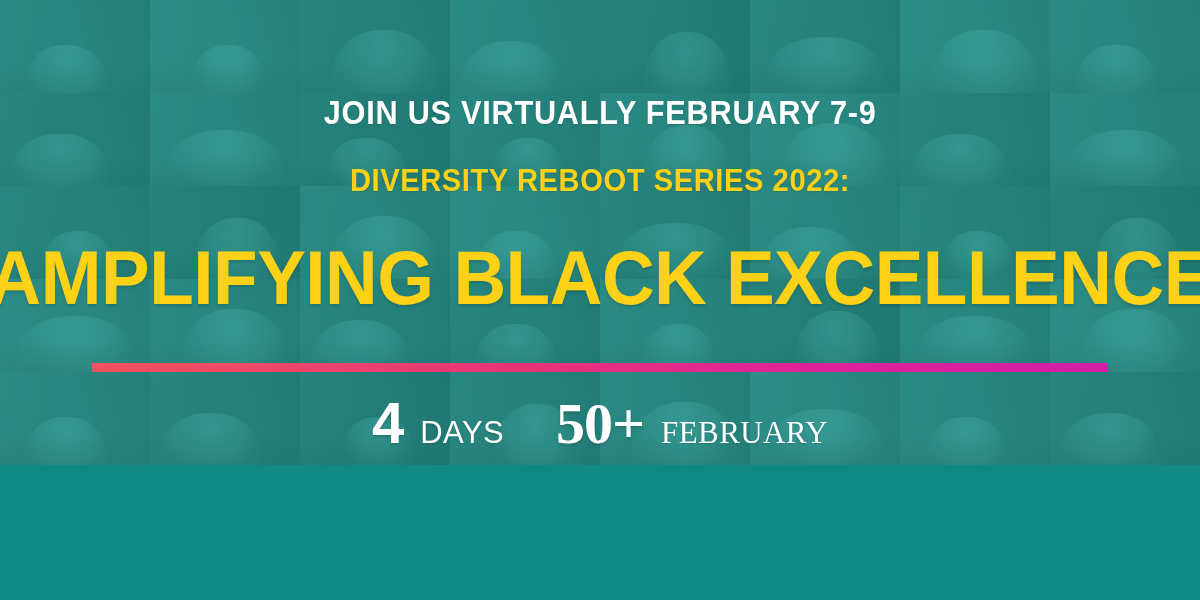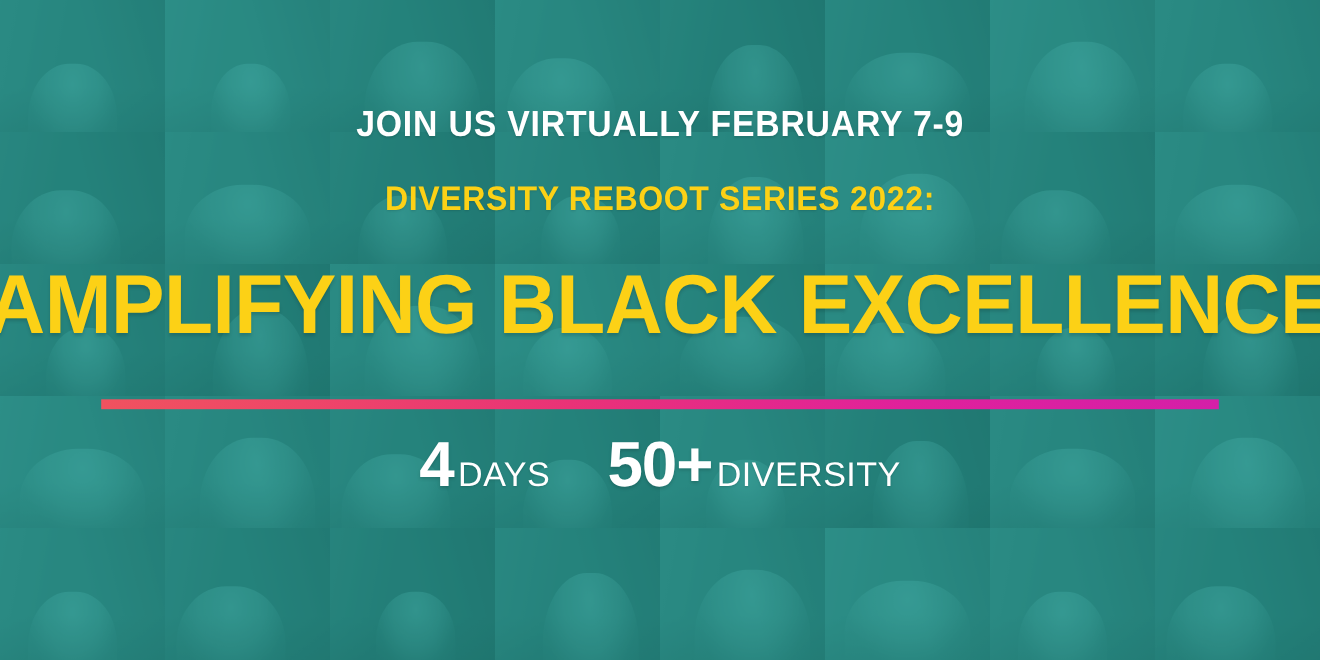--- a/index.html
+++ b/index.html
@@ -10,21 +10,21 @@
   body {
     width: 1200px;
     height: 600px;
     overflow: hidden;
     font-family: "Liberation Sans", sans-serif;
   }
 
   #banner {
     position: relative;
     width: 1200px;
-    height: 600px;
+    height: 465px;
     overflow: hidden;
     background: #1a9d94;
   }
 
   
   #bg-collage {
     position: absolute;
     inset: 0;
     display: grid;
     grid-template-columns: repeat(8, 1fr);
@@ -152,31 +152,31 @@
     display: flex;
     align-items: baseline;
     justify-content: center;
     white-space: nowrap;
     color: #ffffff;
   }
   .stat {
     display: flex;
     align-items: baseline;
   }
-  .stat + .stat { margin-left: 52px; }
+  .stat + .stat { margin-left: 52px; font-family: Liberation Serif, serif; }
 
   .stat-number {
     font-size: 58px;
     font-weight: 700;
     line-height: 1;
     letter-spacing: -1px;
     text-shadow: 0 2px 3px rgba(0,0,0,0.16);
   }
   .stat-label {
-    margin-left: 4px;
+    margin-left: 17px;
     font-size: 31px;
     font-weight: 400;
     line-height: 1;
     letter-spacing: 0.4px;
     text-shadow: 0 1px 2px rgba(0,0,0,0.14);
   }
 </style>
 </head>
 <body>
 
@@ -244,20 +244,20 @@
 
     <div class="stats">
 
       <div class="stat">
         <span class="stat-number">4</span>
         <span class="stat-label">DAYS</span>
       </div>
 
       <div class="stat">
         <span class="stat-number">50+</span>
-        <span class="stat-label">DIVERSITY</span>
+        <span class="stat-label">FEBRUARY</span>
       </div>
 
 
     </div>
 
   </div>
 </div>
 
 </body></html>

